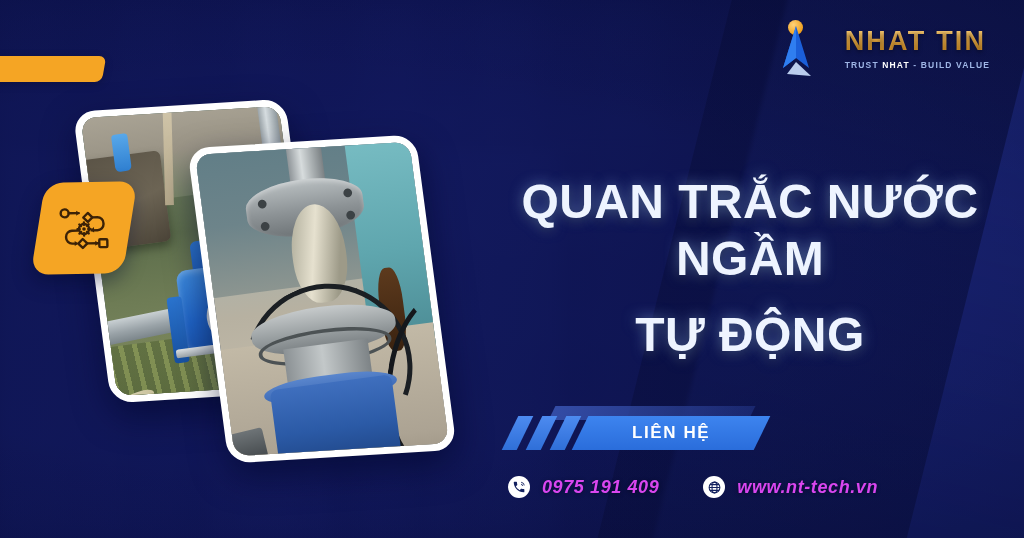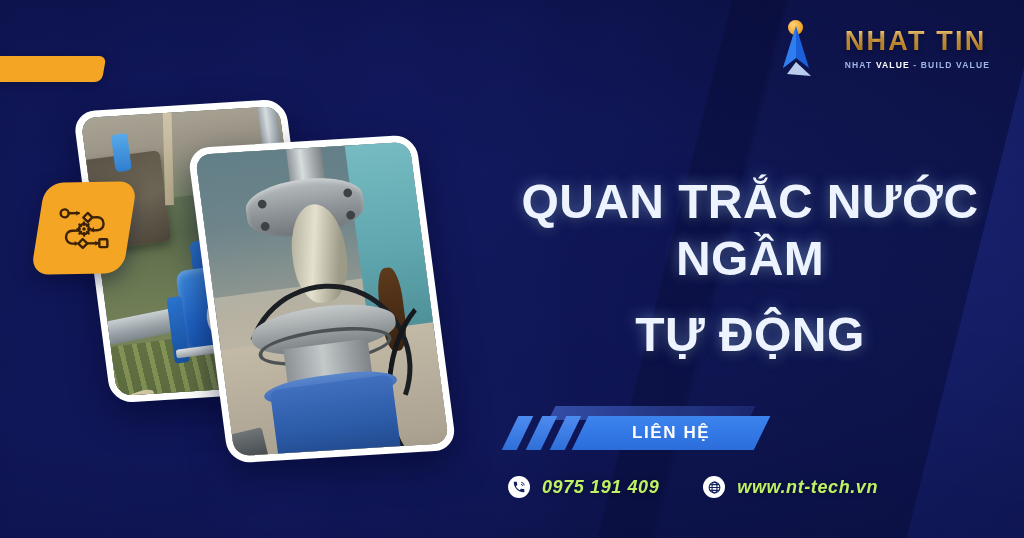--- a/index.html
+++ b/index.html
@@ -351,21 +351,21 @@
     display:flex; align-items:center; gap:44px;
   }
   .contact-item { display:flex; align-items:center; gap:12px; }
   .c-icon {
     width:22px; height:22px; border-radius:50%;
     background:#ffffff;
     display:flex; align-items:center; justify-content:center;
     flex:0 0 auto;
   }
   .c-text {
-    color:#bef264; font-size:18px; font-style:italic; font-weight:600;
+    color:#d946ef; font-size:18px; font-style:italic; font-weight:600;
     letter-spacing:.6px;
     text-shadow:0 1px 4px rgba(0,0,0,.4);
   }
 
   
   .logo {
     right:34px; top:18px; z-index:22;
     display:flex; align-items:center; gap:22px;
   }
   .logo-mark { position:relative; width:48px; height:60px; flex:0 0 auto; }
@@ -517,17 +517,17 @@
     <div class="logo-mark">
       <div class="logo-dot"></div>
       <svg width="48" height="58" viewBox="0 0 48 58" style="position:absolute;left:0;top:6px;">
         <path d="M21 2 L34 44 L21 34 L8 44 Z" fill="#1b5fd9"></path>
         <path d="M21 2 L21 34 L8 44 Z" fill="#2f7ef0"></path>
         <path d="M21 38 L36 52 L12 50 Z" fill="#c9dcfb" opacity=".92"></path>
       </svg>
     </div>
     <div class="logo-words">
       <div class="logo-name">NHAT TIN</div>
-      <div class="logo-tag"><span>NHAT </span><span class="hl">VALUE</span><span> - BUILD VALUE</span></div>
+      <div class="logo-tag"><span>TRUST </span><span class="hl">NHAT</span><span> - BUILD VALUE</span></div>
     </div>
   </div>
 
 </div>
 
 </body></html>

